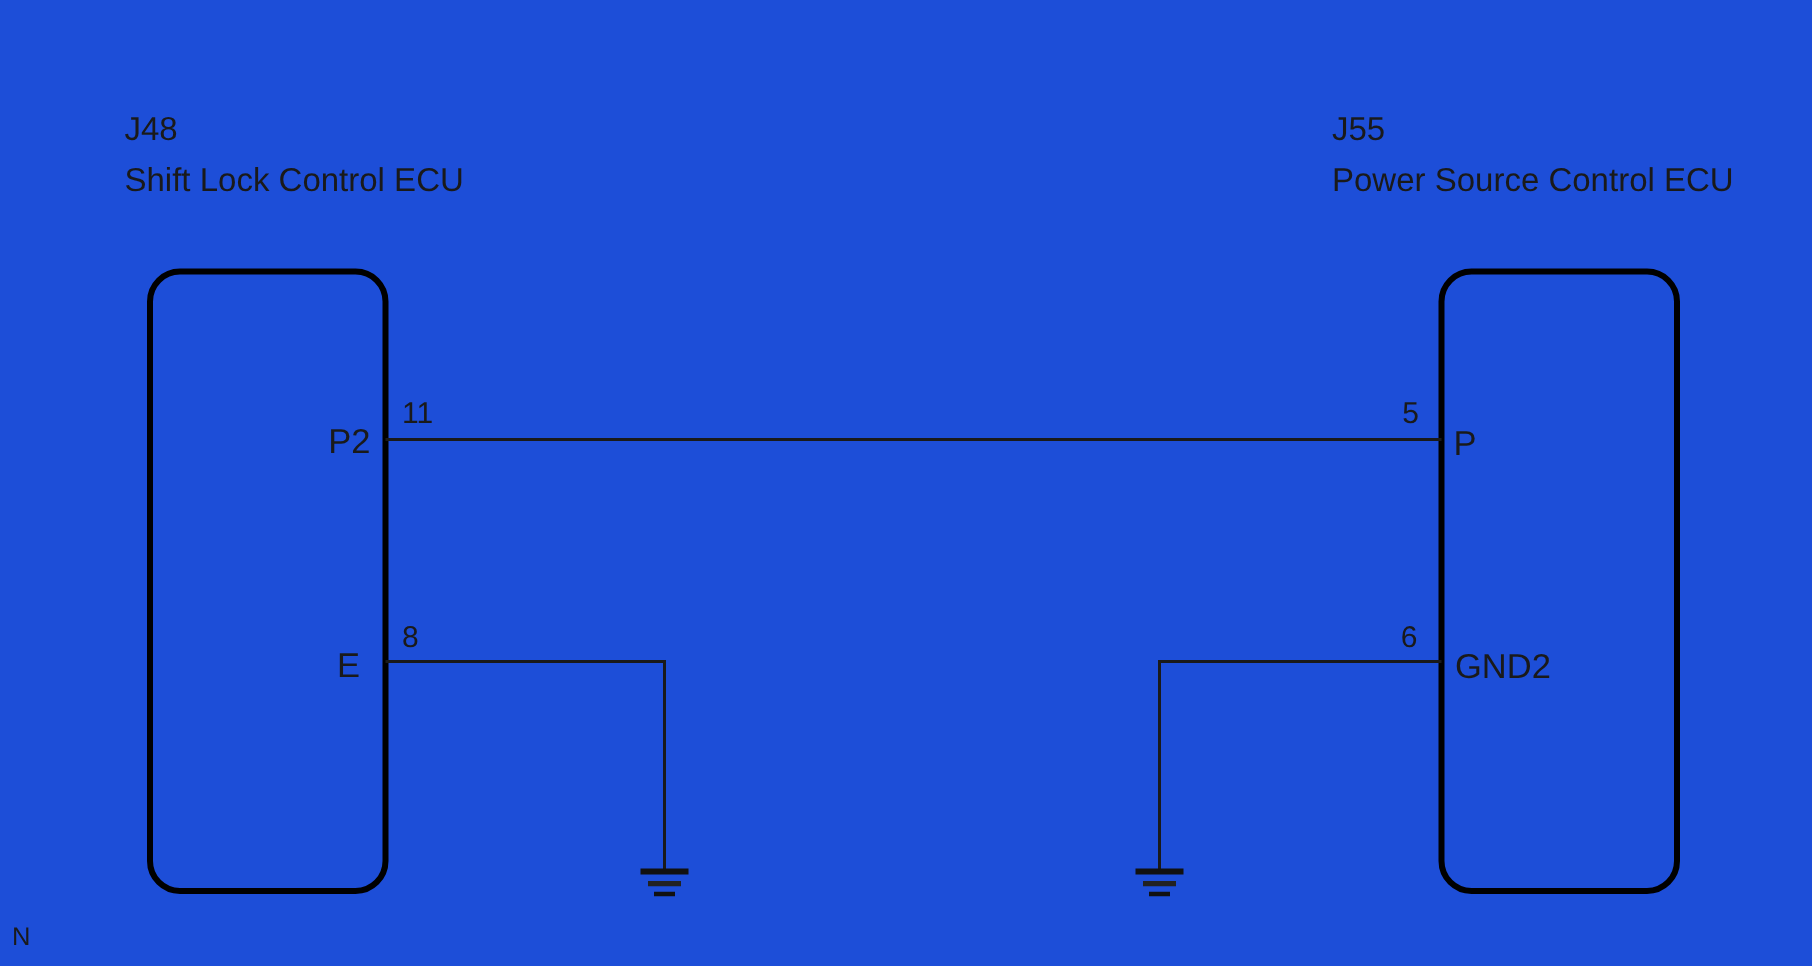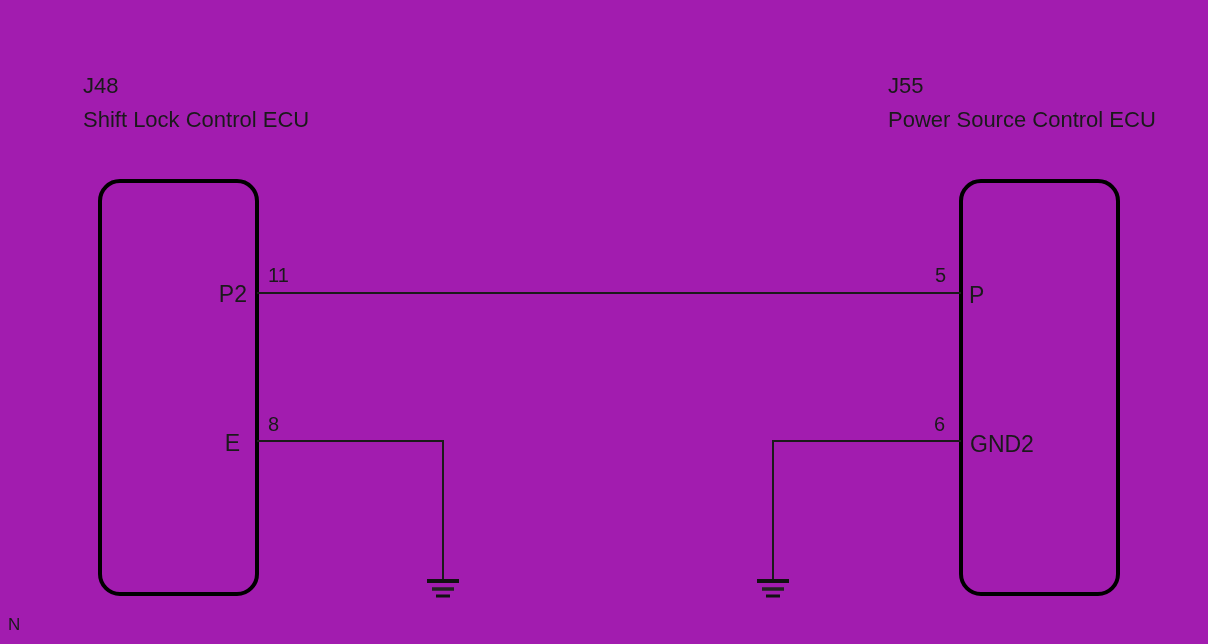--- a/index.html
+++ b/index.html
@@ -4,21 +4,21 @@
 <style>
   html, body {
     margin: 0;
     padding: 0;
     background: #ffffff;
   }
   .stage {
     position: relative;
     width: 1208px;
     height: 644px;
-    background: #a21caf;
+    background: #1d4ed8;
     overflow: hidden;
     font-family: "Liberation Sans", "DejaVu Sans", sans-serif;
   }
   svg text {
     font-family: "Liberation Sans", "DejaVu Sans", sans-serif;
     fill: #1a1a1a;
   }
   .hdr   { font-size: 22px; }
   .term  { font-size: 23px; }
   .pin   { font-size: 20px; }

